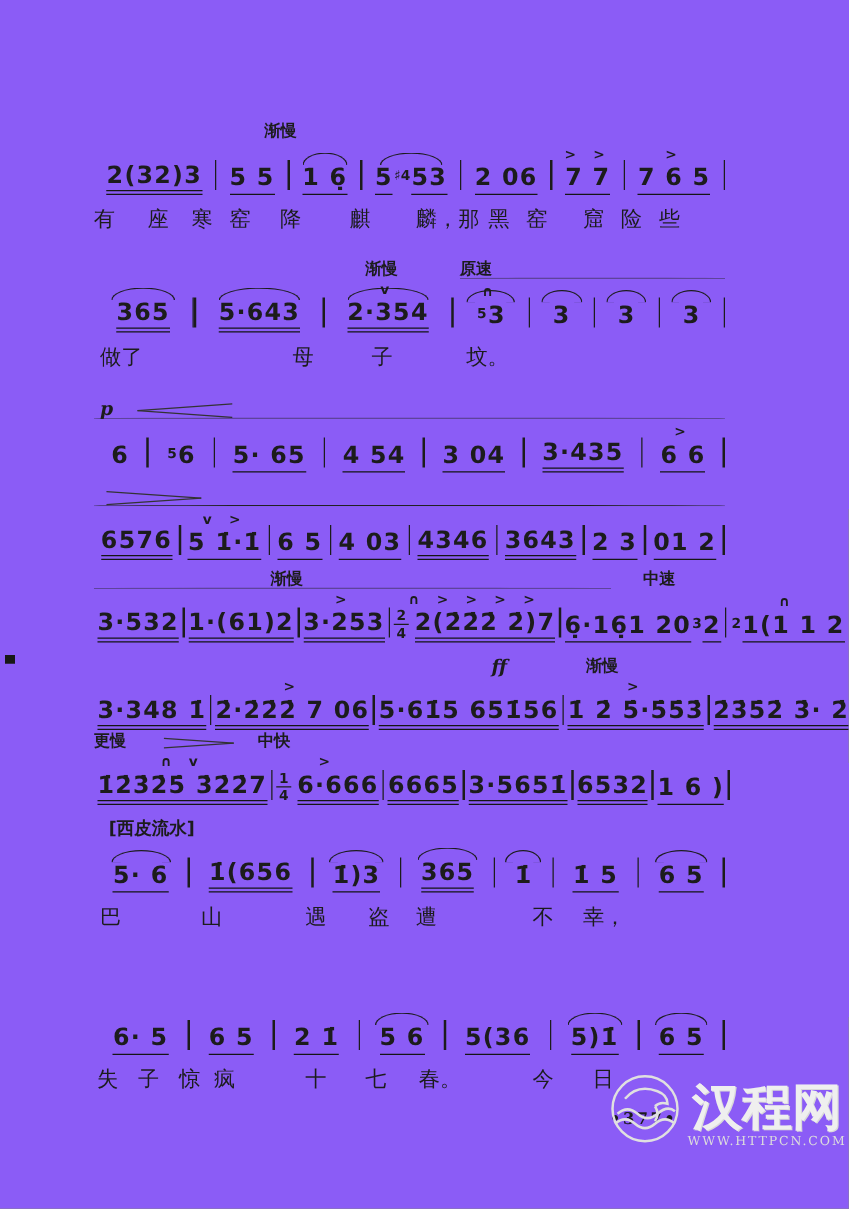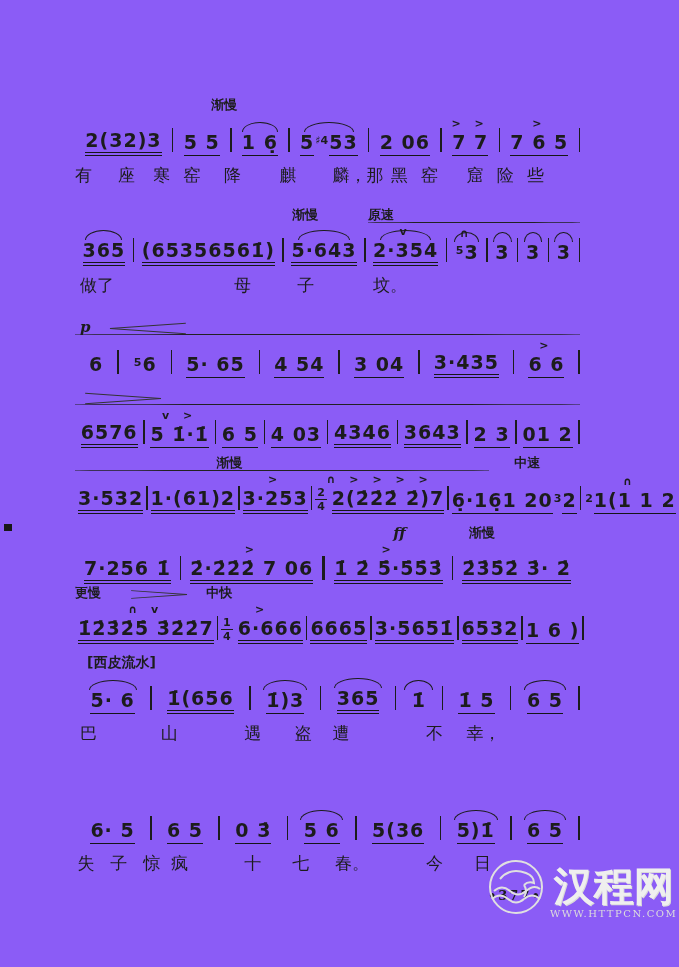--- a/index.html
+++ b/index.html
@@ -120,23 +120,20 @@
       <div class="system">
         <span class="tempo-label" style="left: 43%;">渐慢</span>
         <span class="tempo-label" style="left: 58%;">原速</span>
         <div class="topline" style="left: 58%; width: 42%;"></div>
         <div class="notes-row">
           <span class="measure">
             <span class="arc"></span>
             <span class="note u2">365</span>
           </span>
           <span class="barline"></span>
-          <span class="measure">
-            <span class="note u2">(65356561̇)</span>
-          </span>
           <span class="barline"></span>
           <span class="measure">
             <span class="arc"></span>
             <span class="note u2">5·643</span>
           </span>
           <span class="barline"></span>
           <span class="measure">
             <span class="marks">v</span>
             <span class="arc"></span>
             <span class="note u2">2·354</span>
@@ -293,28 +290,31 @@
             <span class="note u1">1(1 1 2</span>
           </span>
           <span class="barline"></span>
         </div>
       </div>
       <div class="system">
         <span class="tempo-label dyn" style="left: 63%;">ff</span>
         <span class="tempo-label" style="left: 78%;">渐慢</span>
         <div class="notes-row">
           <span class="measure">
-            <span class="note u2">7·256 1̇</span>
+            <span class="note u2">3·348 1̇</span>
           </span>
           <span class="barline"></span>
           <span class="measure">
             <span class="marks">&gt;</span>
             <span class="note u2">2̇·2̇2̇2̇ 7 06</span>
           </span>
           <span class="barline"></span>
+          <span class="measure">
+            <span class="note u2">5·61̇5 651̇56</span>
+          </span>
           <span class="barline"></span>
           <span class="measure">
             <span class="marks">&gt;</span>
             <span class="note u2">1̇ 2̇ 5̇·5̇5̇3̇</span>
           </span>
           <span class="barline"></span>
           <span class="measure">
             <span class="note u2">2̇3̇5̇2̇ 3̇· 2̇</span>
           </span>
         </div>
@@ -410,21 +410,21 @@
         <div class="notes-row">
           <span class="measure">
             <span class="note u1">6· 5</span>
           </span>
           <span class="barline"></span>
           <span class="measure">
             <span class="note u1">6 5</span>
           </span>
           <span class="barline"></span>
           <span class="measure">
-            <span class="note u1">0 3̇</span>
+            <span class="note u1">2 1̇</span>
           </span>
           <span class="barline"></span>
           <span class="measure">
             <span class="arc"></span>
             <span class="note u1">5 6</span>
           </span>
           <span class="barline"></span>
           <span class="measure">
             <span class="note u1">5(36</span>
           </span>

